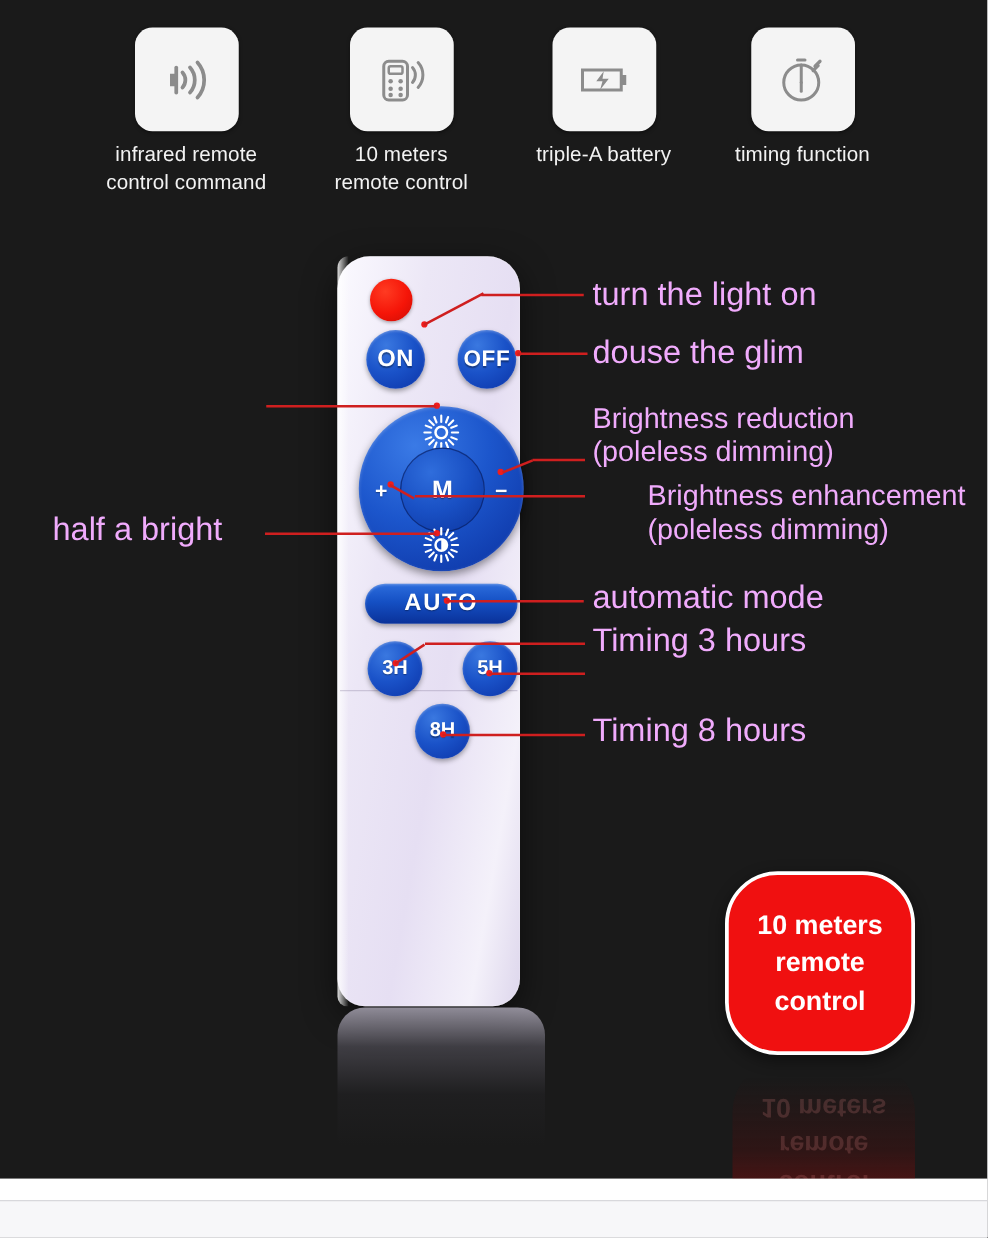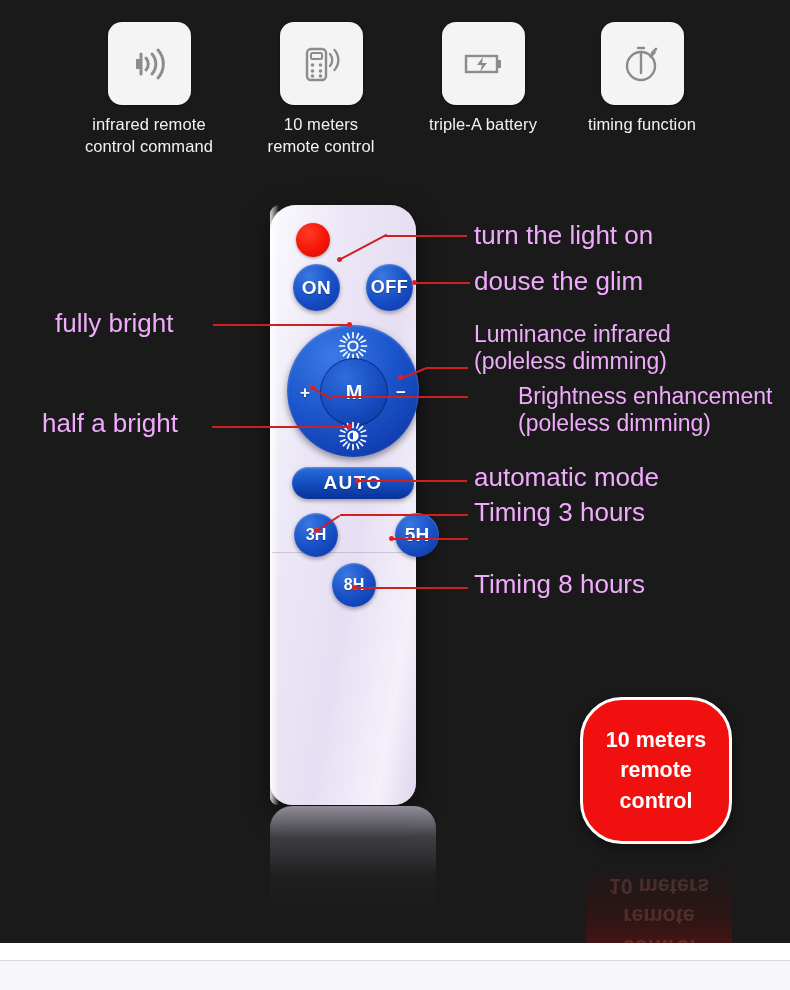--- a/index.html
+++ b/index.html
@@ -176,21 +176,21 @@
 
   #btn-auto {
     left: 22px; top: 262px;
     width: 122px; height: 32px;
     border-radius: 16px;
     font-size: 19px;
     letter-spacing: 1.4px;
     background: linear-gradient(180deg, #2c6ddd 0%, #1550c4 45%, #0a3199 100%);
   }
   #btn-3h { left: 24px;  top: 308px; width: 44px; height: 44px; font-size: 16px; }
-  #btn-5h { left: 100px; top: 308px; width: 44px; height: 44px; font-size: 19px; margin-left: 25px; }
+  #btn-5h { left: 100px; top: 308px; width: 44px; height: 44px; font-size: 16px; }
   #btn-8h { left: 62px;  top: 358px; width: 44px; height: 44px; font-size: 16px; }
 
   
   #remote-reflection {
     position: absolute;
     left: 270px;
     top: 806px;
     width: 166px;
     height: 120px;
     border-radius: 22px 22px 10px 10px;
@@ -438,26 +438,25 @@
     <div class="dot" style="left:314px; top:528px;"></div>
     <div class="leader" style="left:316px; top:530px; width:28px; transform:rotate(-33deg);"></div>
     <div class="leader" style="left:340px; top:514px; width:128px;"></div>
 
     <div class="dot" style="left:389px; top:536px;"></div>
     <div class="leader" style="left:391px; top:538px; width:77px;"></div>
 
     <div class="dot" style="left:352px; top:585px;"></div>
     <div class="leader" style="left:354px; top:587px; width:114px;"></div>
 
-    <div class="anno big" style="left:55px;  top:308px;">fully bright</div>
     <div class="anno big" style="left:42px;  top:408px;">half a bright</div>
 
     <div class="anno big" style="left:474px; top:220px;">turn the light on</div>
     <div class="anno big" style="left:474px; top:266px;">douse the glim</div>
-    <div class="anno mid" style="left:474px; top:321px;">Luminance infrared
+    <div class="anno mid" style="left:474px; top:321px;">Brightness reduction
 (poleless dimming)</div>
     <div class="anno mid" style="left:474px; top:383px;margin-left:44px;">Brightness enhancement
 (poleless dimming)</div>
     <div class="anno big" style="left:474px; top:462px;">automatic mode</div>
     <div class="anno big" style="left:474px; top:497px;">Timing 3 hours</div>
     <div class="anno big" style="left:474px; top:569px;">Timing 8 hours</div>
 
     <div id="badge">
       <div>10 meters</div>
       <div>remote</div>

